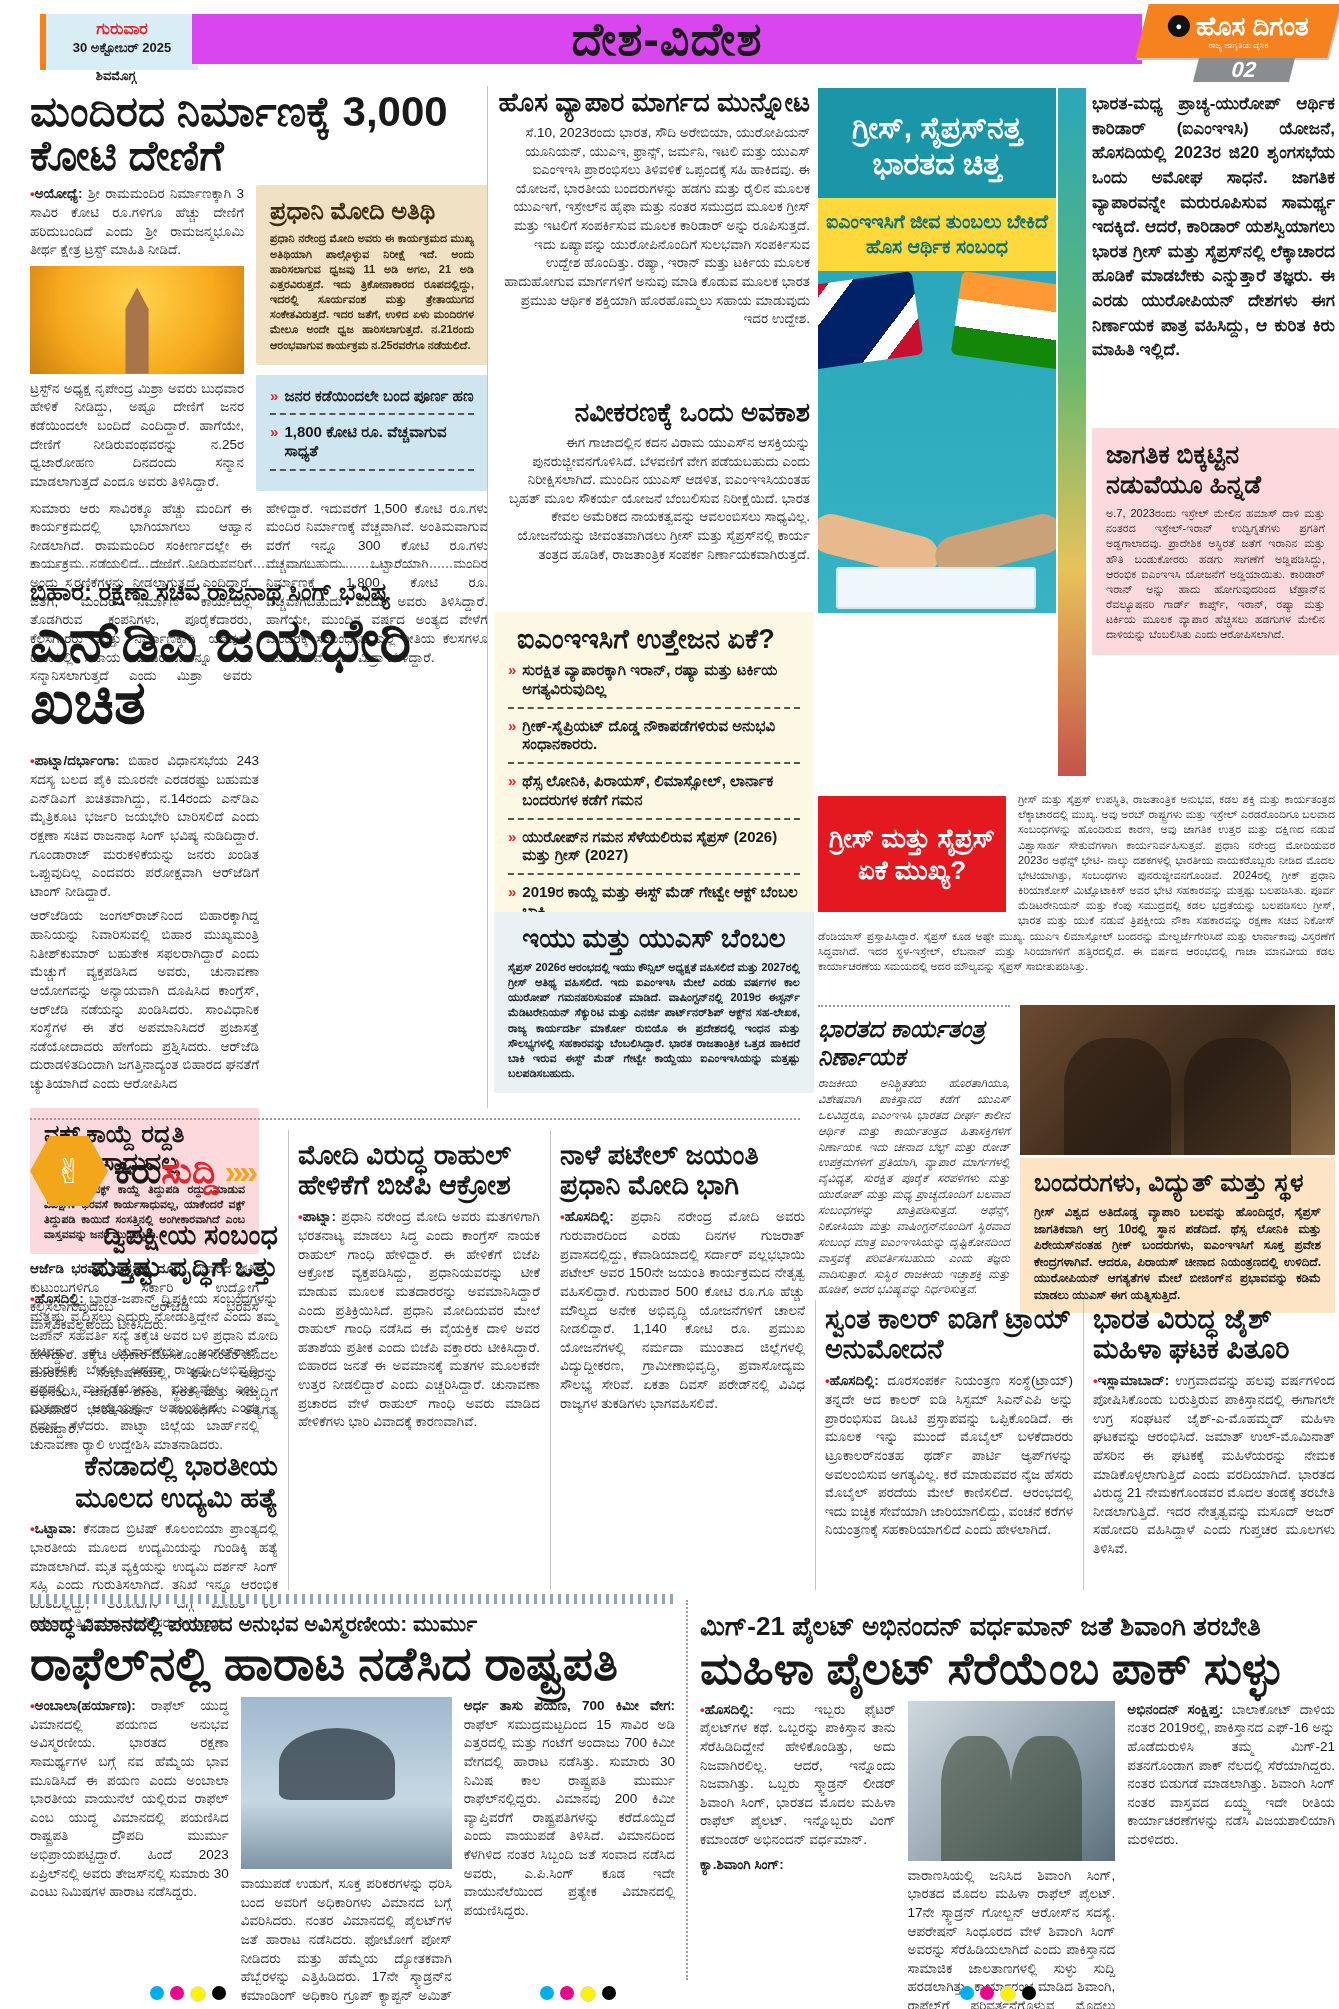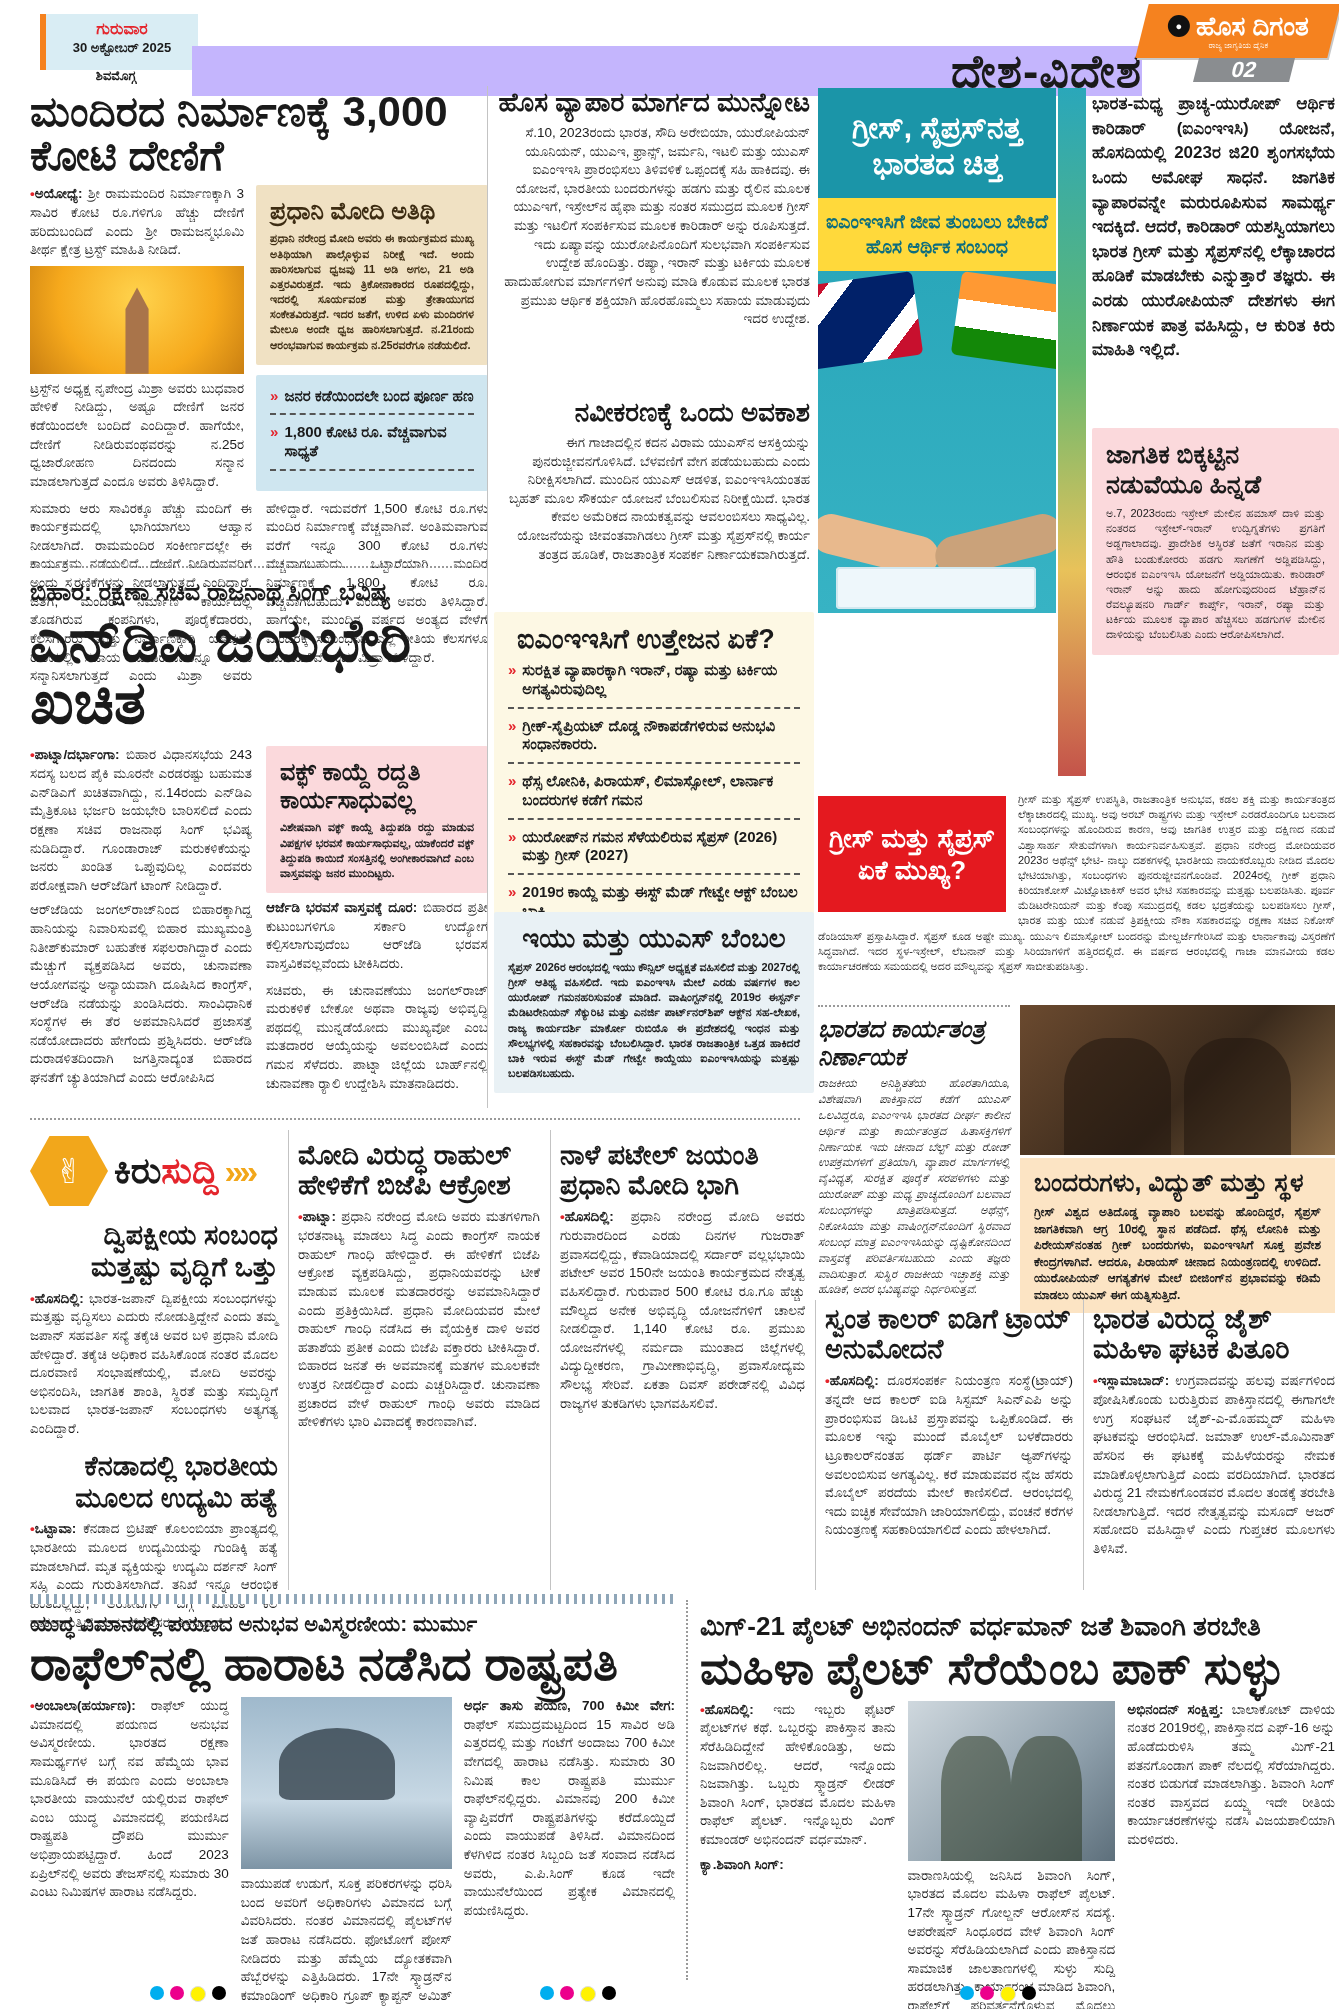--- a/index.html
+++ b/index.html
@@ -4,21 +4,21 @@
 <style>
   html,body{margin:0;padding:0;background:#ffffff;}
   body{font-family:"Liberation Sans","DejaVu Sans",sans-serif;color:#1a1a1a;}
   #paper{position:relative;width:1339px;height:2009px;background:#fff;overflow:hidden;}
   .abs{position:absolute;}
   
   .date-bar{background:#d9edf4;border-left:6px solid #f5821f;text-align:center;padding-top:6px;}
   .weekday{color:#e4252c;font-weight:bold;font-size:16px;}
   .date{font-size:13px;font-weight:bold;margin-top:2px;}
   .edition{font-size:13px;font-weight:bold;text-align:center;}
-  .banner{background:#c4b5fd;display:flex;align-items:center;justify-content:flex-end;margin-top:32px;}
+  .banner{background:#d946ef;display:flex;align-items:center;justify-content:center;}
   .banner h1{margin:0;font-size:46px;font-weight:900;letter-spacing:1px;}
   .logo{background:#f5821f;transform:skewX(-14deg);display:flex;align-items:center;justify-content:center;box-shadow:2px 2px 0 #c8c8c8;}
   .logo-inner{transform:skewX(14deg);color:#fff;text-align:center;line-height:1;}
   .logo-name{font-size:26px;font-weight:900;display:flex;align-items:center;gap:6px;}
   .eye{width:22px;height:22px;border-radius:50%;background:#111;display:inline-flex;align-items:center;justify-content:center;color:#fff;font-size:11px;}
   .logo-tag{font-size:8px;margin-top:3px;}
   .pagenum{background:#8a8d90;transform:skewX(-14deg);color:#fff;font-size:22px;font-weight:900;display:flex;align-items:center;justify-content:center;}
   
   .kicker{font-weight:bold;font-size:24px;line-height:1.15;}
   .headline{font-weight:900;font-size:42px;line-height:1.04;margin-top:4px;}
@@ -130,21 +130,21 @@
       </div>
     </div>
     <div class="two-col body-txt" style="margin-top:8px;">
       <span>ಸುಮಾರು ಆರು ಸಾವಿರಕ್ಕೂ ಹೆಚ್ಚು ಮಂದಿಗೆ ಈ ಕಾರ್ಯಕ್ರಮದಲ್ಲಿ ಭಾಗಿಯಾಗಲು ಆಹ್ವಾನ ನೀಡಲಾಗಿದೆ. ರಾಮಮಂದಿರ ಸಂಕೀರ್ಣದಲ್ಲೇ ಈ ಕಾರ್ಯಕ್ರಮ ನಡೆಯಲಿದೆ. ದೇಣಿಗೆ ನೀಡಿರುವವರಿಗೆ ಅಂದು ಸ್ಮರಣಿಕೆಗಳನ್ನು ನೀಡಲಾಗುತ್ತದೆ ಎಂದಿದ್ದಾರೆ. ಜತೆಗೆ, ಮಂದಿರ ನಿರ್ಮಾಣ ಕಾರ್ಯದಲ್ಲಿ ತೊಡಗಿರುವ ಕಂಪನಿಗಳು, ಪೂರೈಕೆದಾರರು, ಕೆಲಸಗಾರರು ಮತ್ತು ನಿರ್ಮಾಣಕ್ಕಾಗಿ ಯಾವುದೇ ರೀತಿಯಲ್ಲಿ ಸಹಾಯ ಮಾಡಿರುವವರನ್ನೂ ಅಂದು ಸನ್ಮಾನಿಸಲಾಗುತ್ತದೆ ಎಂದು ಮಿಶ್ರಾ ಅವರು ಹೇಳಿದ್ದಾರೆ.</span> <span>ಇದುವರೆಗೆ 1,500 ಕೋಟಿ ರೂ.ಗಳು ಮಂದಿರ ನಿರ್ಮಾಣಕ್ಕೆ ವೆಚ್ಚವಾಗಿವೆ. ಅಂತಿಮವಾಗುವ ವರೆಗೆ ಇನ್ನೂ 300 ಕೋಟಿ ರೂ.ಗಳು ವೆಚ್ಚವಾಗಬಹುದು. ಒಟ್ಟಾರೆಯಾಗಿ ಮಂದಿರ ನಿರ್ಮಾಣಕ್ಕೆ 1,800 ಕೋಟಿ ರೂ. ವೆಚ್ಚವಾಗಬಹುದು ಎಂದು ಅವರು ತಿಳಿಸಿದ್ದಾರೆ. ಹಾಗೆಯೇ, ಮುಂದಿನ ವರ್ಷದ ಅಂತ್ಯದ ವೇಳೆಗೆ ಮಂದಿರಕ್ಕೆ ಸಂಬಂಧಿಸಿದ ಎಲ್ಲ ರೀತಿಯ ಕೆಲಸಗಳೂ ಮುಗಿಯಲಿವೆ ಎಂದು ಮಿಶ್ರಾ ಹೇಳಿದ್ದಾರೆ.</span>
     </div>
   </div>
 
   <div class="abs dotted-top" style="left:30px;top:566px;width:458px;padding-top:10px;">
     <div class="kicker">ಬಿಹಾರ: ರಕ್ಷಣಾ ಸಚಿವ ರಾಜನಾಥ ಸಿಂಗ್ ಭವಿಷ್ಯ</div>
     <div class="headline" style="font-size:60px;">ಎನ್‌ಡಿಎ ಜಯಭೇರಿ ಖಚಿತ</div>
-    <div style="display:flex;gap:14px;margin-top:12px;">
+    <div style="display:flex;gap:14px;margin-top:18px;flex-direction:column;">
       <div style="width:50%;">
         <div class="body-txt"><span class="reddot">•</span><span class="dateline">ಪಾಟ್ನಾ/ದರ್ಭಾಂಗಾ:</span> <span>ಬಿಹಾರ ವಿಧಾನಸಭೆಯ 243 ಸದಸ್ಯ ಬಲದ ಪೈಕಿ ಮೂರನೇ ಎರಡರಷ್ಟು ಬಹುಮತ ಎನ್‌ಡಿಎಗೆ ಖಚಿತವಾಗಿದ್ದು, ನ.14ರಂದು ಎನ್‌ಡಿಎ ಮೈತ್ರಿಕೂಟ ಭರ್ಜರಿ ಜಯಭೇರಿ ಬಾರಿಸಲಿದೆ ಎಂದು ರಕ್ಷಣಾ ಸಚಿವ ರಾಜನಾಥ ಸಿಂಗ್ ಭವಿಷ್ಯ ನುಡಿದಿದ್ದಾರೆ. ಗೂಂಡಾರಾಜ್ ಮರುಕಳಿಕೆಯನ್ನು ಜನರು ಖಂಡಿತ ಒಪ್ಪುವುದಿಲ್ಲ ಎಂದವರು ಪರೋಕ್ಷವಾಗಿ ಆರ್‌ಜೆಡಿಗೆ ಟಾಂಗ್ ನೀಡಿದ್ದಾರೆ.</span></div>
         <div class="body-txt" style="margin-top:6px;">ಆರ್‌ಜೆಡಿಯ ಜಂಗಲ್‌ರಾಜ್‌ನಿಂದ ಬಿಹಾರಕ್ಕಾಗಿದ್ದ ಹಾನಿಯನ್ನು ನಿವಾರಿಸುವಲ್ಲಿ ಬಿಹಾರ ಮುಖ್ಯಮಂತ್ರಿ ನಿತೀಶ್‌ಕುಮಾರ್ ಬಹುತೇಕ ಸಫಲರಾಗಿದ್ದಾರೆ ಎಂದು ಮೆಚ್ಚುಗೆ ವ್ಯಕ್ತಪಡಿಸಿದ ಅವರು, ಚುನಾವಣಾ ಆಯೋಗವನ್ನು ಅನ್ಯಾಯವಾಗಿ ದೂಷಿಸಿದ ಕಾಂಗ್ರೆಸ್, ಆರ್‌ಜೆಡಿ ನಡೆಯನ್ನು ಖಂಡಿಸಿದರು. ಸಾಂವಿಧಾನಿಕ ಸಂಸ್ಥೆಗಳ ಈ ತೆರ ಅಪಮಾನಿಸಿದರೆ ಪ್ರಜಾಸತ್ತೆ ನಡೆಯೋದಾದರು ಹೇಗೆಂದು ಪ್ರಶ್ನಿಸಿದರು. ಆರ್‌ಜೆಡಿ ದುರಾಡಳಿತದಿಂದಾಗಿ ಜಗತ್ತಿನಾದ್ಯಂತ ಬಿಹಾರದ ಘನತೆಗೆ ಚ್ಯುತಿಯಾಗಿದೆ ಎಂದು ಆರೋಪಿಸಿದ</div>
       </div>
       <div style="width:50%;">
         <div class="pinkbox boxed">
           <div class="box-head">ವಕ್ಫ್ ಕಾಯ್ದೆ ರದ್ದತಿ ಕಾರ್ಯಸಾಧುವಲ್ಲ</div>
           <div class="small-txt" style="font-weight:bold;">ವಿಶೇಷವಾಗಿ ವಕ್ಫ್ ಕಾಯ್ದೆ ತಿದ್ದುಪಡಿ ರದ್ದು ಮಾಡುವ ವಿಪಕ್ಷಗಳ ಭರವಸೆ ಕಾರ್ಯಸಾಧುವಲ್ಲ, ಯಾಕೆಂದರೆ ವಕ್ಫ್ ತಿದ್ದುಪಡಿ ಕಾಯಿದೆ ಸಂಸತ್ತಿನಲ್ಲಿ ಅಂಗೀಕಾರವಾಗಿದೆ ಎಂಬ ವಾಸ್ತವವನ್ನು ಜನರ ಮುಂದಿಟ್ಟರು.</div>
         </div>
         <div class="body-txt" style="margin-top:6px;"><span class="bold-lead">ಆರ್ಜೆಡಿ ಭರವಸೆ ವಾಸ್ತವಕ್ಕೆ ದೂರ:</span> <span>ಬಿಹಾರದ ಪ್ರತೀ ಕುಟುಂಬಗಳಿಗೂ ಸರ್ಕಾರಿ ಉದ್ಯೋಗ ಕಲ್ಪಿಸಲಾಗುವುದೆಂಬ ಆರ್‌ಜೆಡಿ ಭರವಸೆ ವಾಸ್ತವಿಕವಲ್ಲವೆಂದು ಟೀಕಿಸಿದರು.</span></div>

